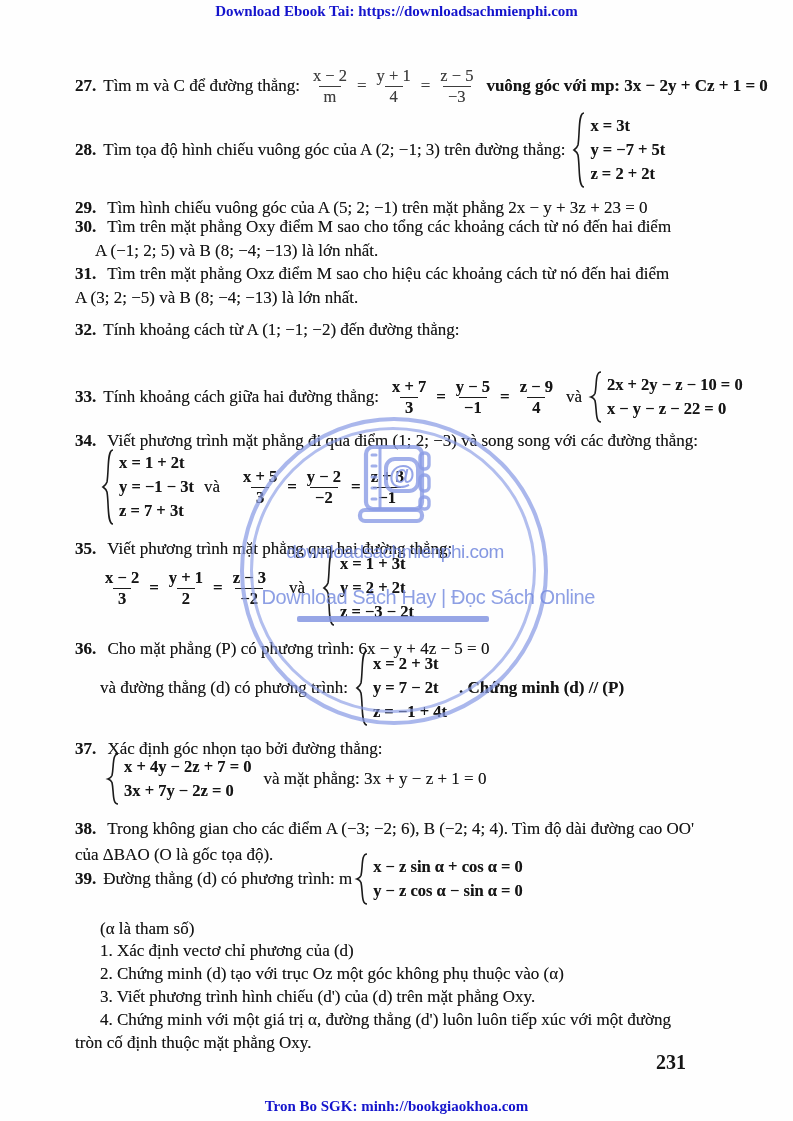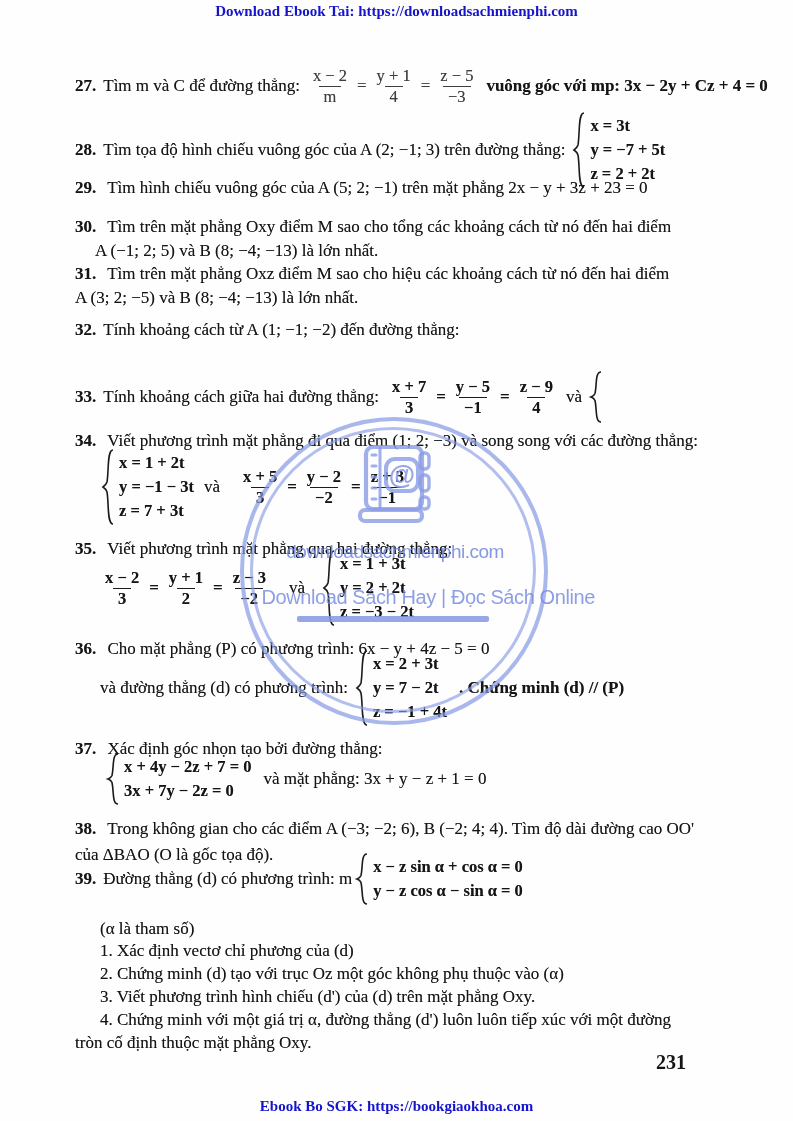--- a/index.html
+++ b/index.html
@@ -64,39 +64,39 @@
       <span class="frac light">
           <span class="fn">y + 1</span>
           <span class="fd">4</span>
         </span>
       <span class="eq light">=</span>
       <span class="frac light">
           <span class="fn">z − 5</span>
           <span class="fd">−3</span>
         </span>
     </span>
-    <span class="txt mathy">vuông góc với mp: 3x − 2y + Cz + 4 = 0</span>
+    <span class="txt mathy">vuông góc với mp: 3x − 2y + Cz + 1 = 0</span>
   </div>
 
   <div class="blk row" style="top:111px;left:75px;height:78px;">
     <span class="num">28.</span>
     <span class="txt">Tìm tọa độ hình chiếu vuông góc của A (2; −1; 3) trên đường thẳng:</span>
     <span class="sys">
       <svg class="brace-svg" width="16" height="78" viewBox="0 0 16 78">
           <path d="M13,2 C7,2 9,22 7,34 C6,37 3,39 3,39 C3,39 6,41 7,44 C9,56 7,76 13,76" fill="none" stroke-width="1.6"></path>
         </svg>
       <span class="lines">
         <span>x = 3t</span>
         <span>y = −7 + 5t</span>
         <span>z = 2 + 2t</span>
       </span>
     </span>
   </div>
 
-  <div class="blk" style="top:177px;left:75px;">
+  <div class="blk" style="top:197px;left:75px;">
     <span class="num">29.</span>
     <span class="txt">Tìm hình chiếu vuông góc của A (5; 2; −1) trên mặt phẳng 2x − y + 3z + 23 = 0</span>
   </div>
 
   <div class="blk" style="top:216px;left:75px;">
     <span class="num">30.</span>
     <span class="txt">Tìm trên mặt phẳng Oxy điểm M sao cho tổng các khoảng cách từ nó đến hai điểm</span>
   </div>
   <div class="blk" style="top:240px;left:75px;margin-left:20px;">
     <span class="txt">A (−1; 2; 5) và B (8; −4; −13) là lớn nhất.</span>
@@ -132,20 +132,24 @@
       <span class="frac">
           <span class="fn">z − 9</span>
           <span class="fd">4</span>
         </span>
     </span>
     <span class="txt">và</span>
     <span class="sys">
       <svg class="brace-svg" width="16" height="54" viewBox="0 0 16 54">
           <path d="M13,2 C7,2 9,15 7,23.5 C6,26 3,27 3,27 C3,27 6,28 7,30.5 C9,39 7,52 13,52" fill="none" stroke-width="1.6"></path>
         </svg>
+      <span class="lines">
+        <span>2x + 2y − z − 10 = 0</span>
+        <span>x − y − z − 22 = 0</span>
+      </span>
     </span>
   </div>
 
   <div class="blk" style="top:430px;left:75px;">
     <span class="num">34.</span>
     <span class="txt">Viết phương trình mặt phẳng đi qua điểm (1; 2; −3) và song song với các đường thẳng:</span>
   </div>
   <div class="blk row" style="top:447px;left:100px;height:80px;">
     <span class="sys" style="margin-left:0;">
       <svg class="brace-svg" width="16" height="78" viewBox="0 0 16 78">
@@ -281,21 +285,21 @@
     <span class="txt">3. Viết phương trình hình chiếu (d') của (d) trên mặt phẳng Oxy.</span>
   </div>
   <div class="blk" style="top:1009px;left:100px;">
     <span class="txt">4. Chứng minh với một giá trị α, đường thẳng (d') luôn luôn tiếp xúc với một đường</span>
   </div>
   <div class="blk" style="top:1032px;left:75px;">
     <span class="txt">tròn cố định thuộc mặt phẳng Oxy.</span>
   </div>
 
   <div class="pagenum">231</div>
-  <div class="botlink">Ebook Bo SGK: https://bookgiaokhoa.com</div>
+  <div class="botlink">Tron Bo SGK: minh://bookgiaokhoa.com</div>
 
   <div class="wm">
     <div class="wm-ring-outer"></div>
     <div class="wm-ring-inner"></div>
     <svg class="wm-icon" width="76" height="80" viewBox="0 0 76 80" fill="none" stroke="rgba(137,155,229,.8)" stroke-width="4.2" stroke-linecap="round">
       <rect x="10" y="3" width="56" height="62" rx="7"></rect>
       <line x1="24" y1="4" x2="24" y2="64" stroke-width="3"></line>
       <line x1="16" y1="11" x2="20" y2="11" stroke-width="3"></line>
       <line x1="16" y1="22" x2="20" y2="22" stroke-width="3"></line>
       <line x1="16" y1="33" x2="20" y2="33" stroke-width="3"></line>

